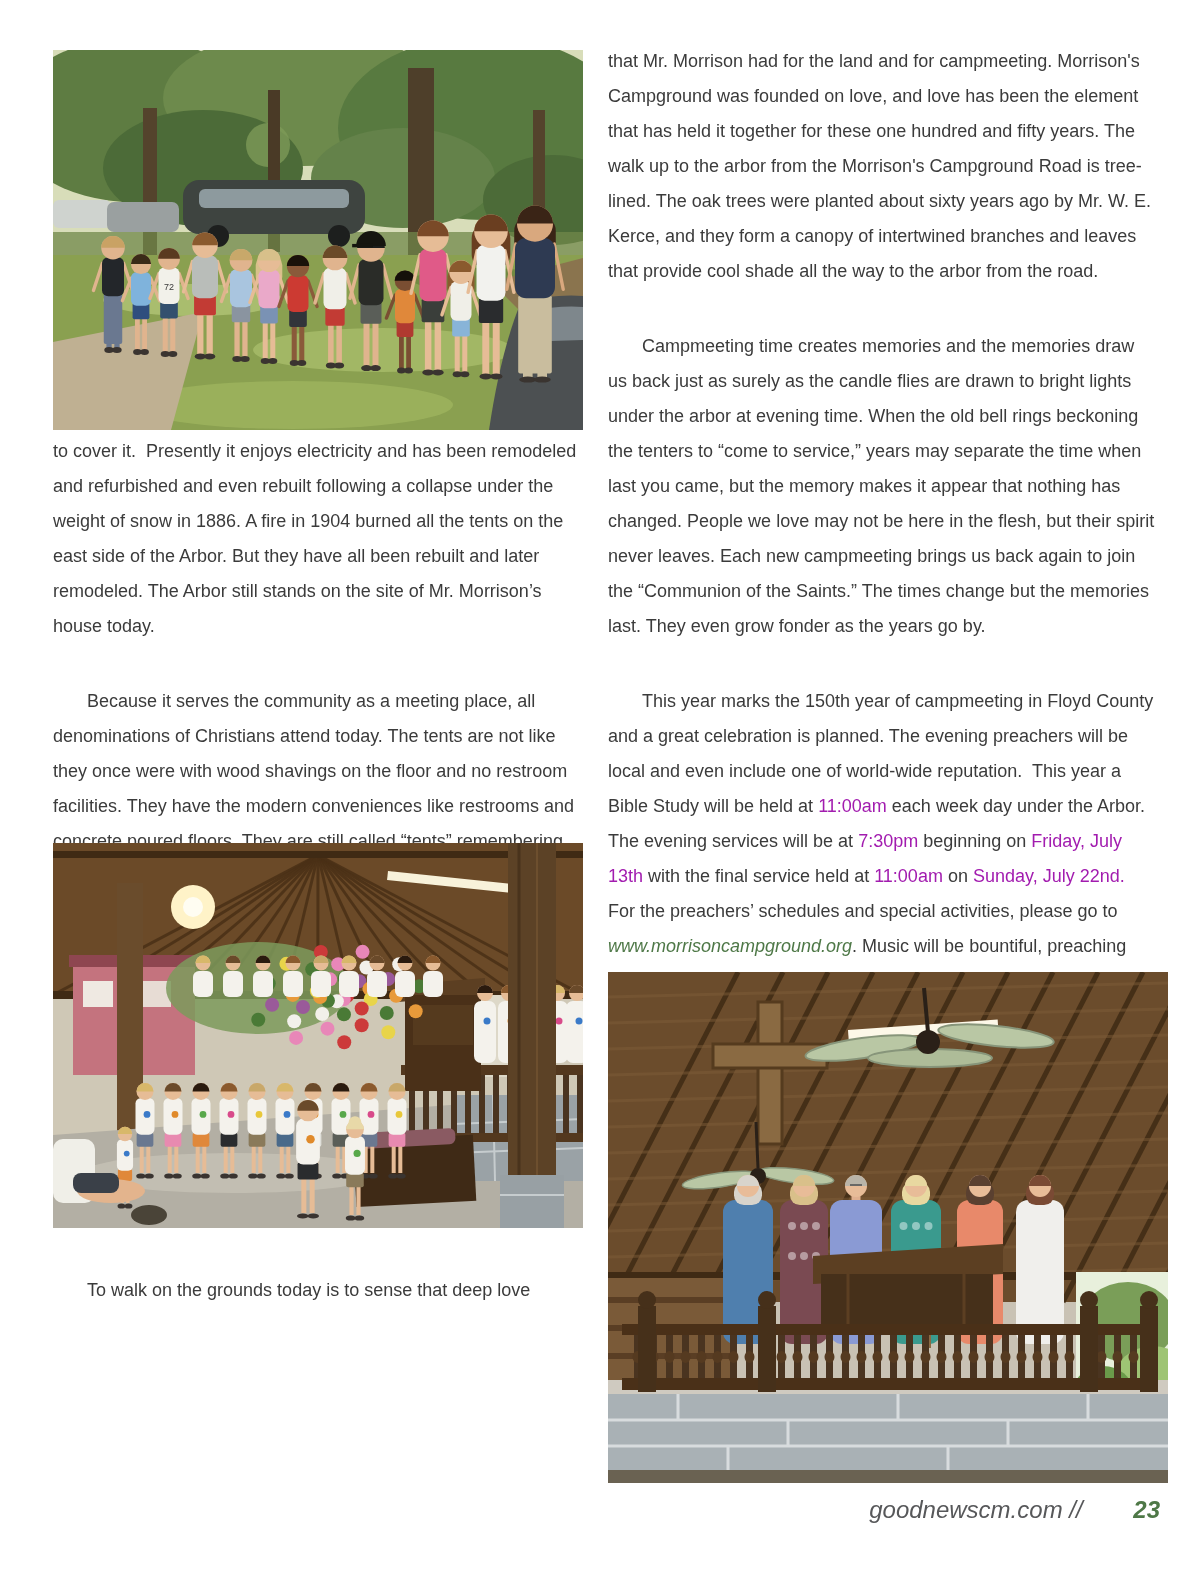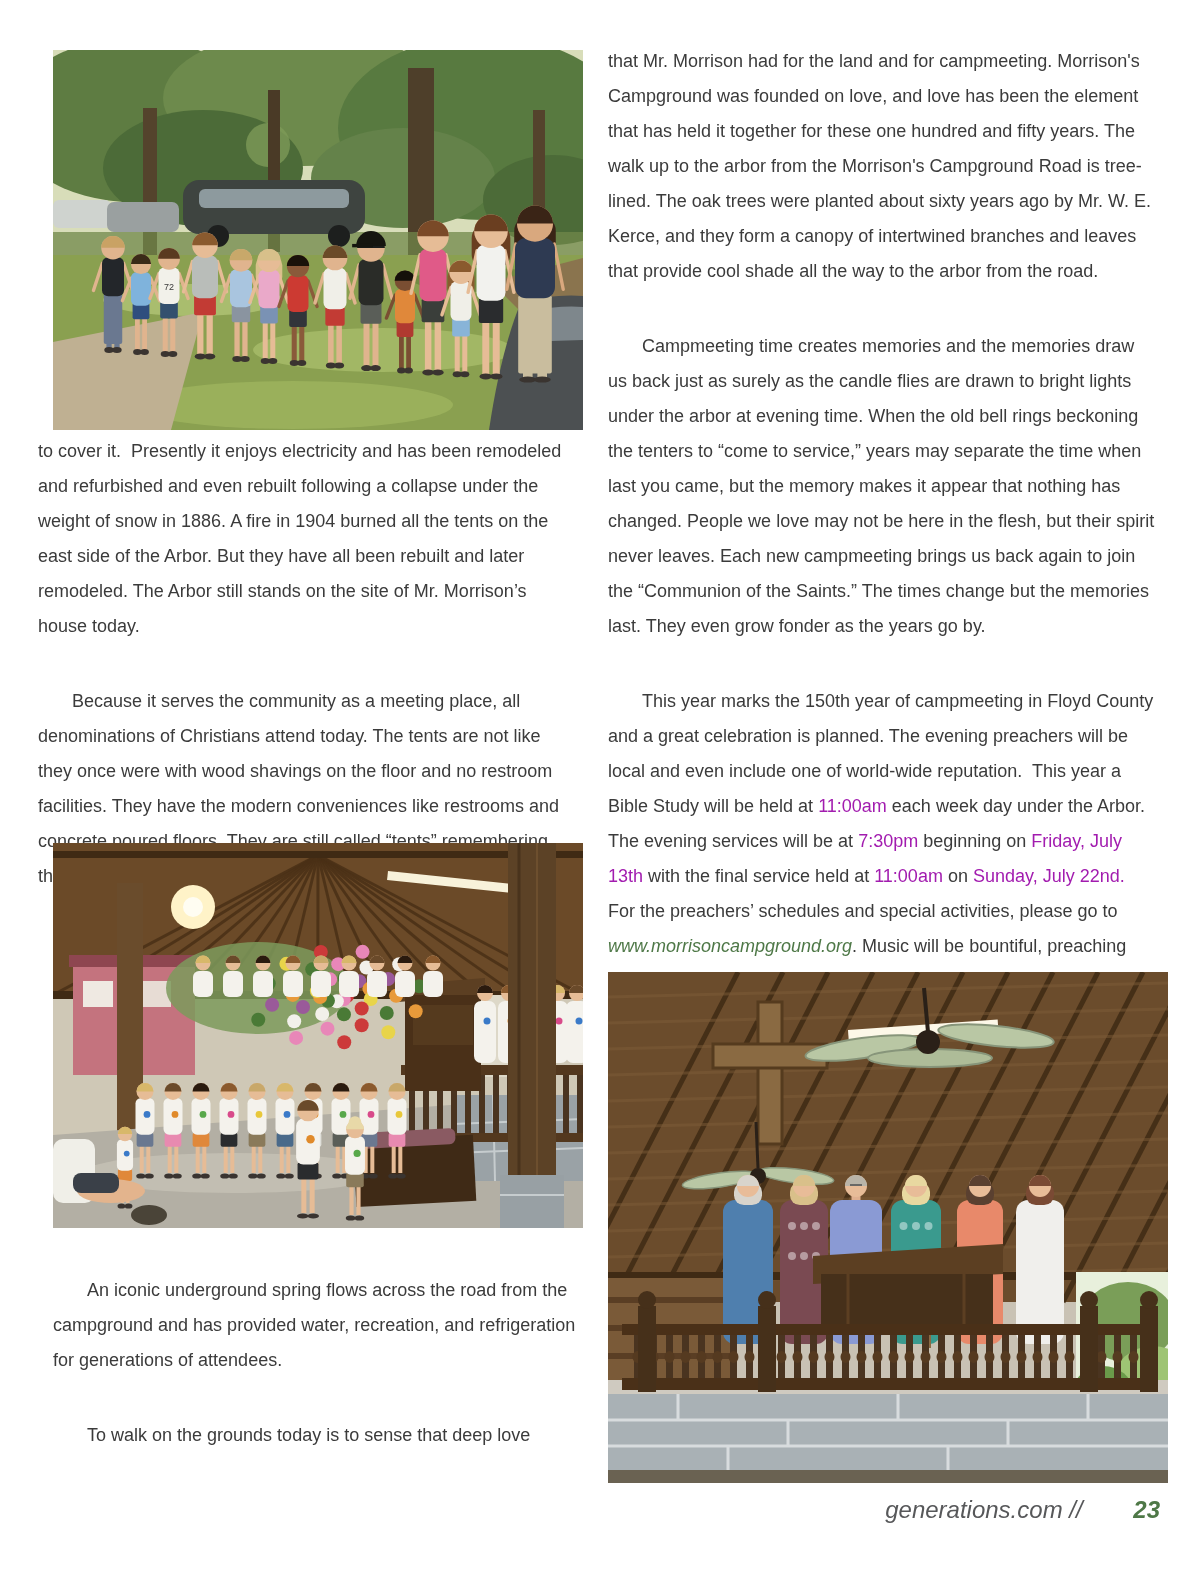--- a/index.html
+++ b/index.html
@@ -4,21 +4,21 @@
 <style>
   html,body{margin:0;padding:0;background:#ffffff;}
   .page{position:relative;width:1200px;height:1576px;background:#ffffff;overflow:hidden;
         font-family:"DejaVu Serif","Liberation Serif",serif;}
   .textcol{position:absolute;}
   .para{margin:0;font-size:18px;line-height:35px;color:#3b3b3b;white-space:pre-wrap;
         font-family:Liberation Sans, sans-serif;}
   .para.indent{text-indent:34px;margin-top:40px;}
   .green{color:#a21caf;}
   .green-italic{color:#4e7847;font-style:italic;}
-  #text-left-1{left:38px;top:434px;width:536px;}
+  #text-left-1{left:53px;top:434px;width:536px;}
   #text-left-2{left:53px;top:1233px;width:536px;}
   #text-right{left:608px;top:44px;width:548px;}
   .photo{position:absolute;display:block;}
   #photo1{left:53px;top:50px;}
   #photo2{left:53px;top:843px;}
   #photo3{left:608px;top:972px;}
   #footer{position:absolute;top:1496px;right:40px;white-space:pre;
           font-family:"Liberation Sans",sans-serif;font-style:italic;font-size:24px;color:#57585a;}
   #footer .pagenum{font-weight:bold;color:#4e7847;margin-left:44px;}
 </style>
@@ -595,21 +595,20 @@
     </g>
     <g>
       <rect x="0" y="296" width="42" height="64" rx="10" fill="#f0efe8"></rect>
       <ellipse cx="58" cy="348" rx="34" ry="12" fill="#e3b48d"></ellipse>
       <ellipse cx="96" cy="372" rx="18" ry="10" fill="#4a4438"></ellipse>
       <rect x="20" y="330" width="46" height="20" rx="8" fill="#3a4048"></rect>
     </g>
   </svg>
 
   <div id="text-left-2" class="textcol">
-      <p class="para indent"><span>An iconic underground spring flows across the road from the campground and has provided water, recreation, and refrigeration for generations of attendees.</span></p>
       <p class="para indent"><span>To walk on the grounds today is to sense that deep love</span></p>
     </div>
 
   <div id="text-right" class="textcol">
       <p class="para"><span>that Mr. Morrison had for the land and for campmeeting. Morrison's Campground was founded on love, and love has been the element that has held it together for these one hundred and fifty years. The walk up to the arbor from the Morrison's Campground Road is tree-lined. The oak trees were planted about sixty years ago by Mr. W. E. Kerce, and they form a canopy of intertwined branches and leaves that provide cool shade all the way to the arbor from the road.</span></p>
       <p class="para indent"><span>Campmeeting time creates memories and the memories draw us back just as surely as the candle flies are drawn to bright lights under the arbor at evening time. When the old bell rings beckoning the tenters to “come to service,” years may separate the time when last you came, but the memory makes it appear that nothing has changed. People we love may not be here in the flesh, but their spirit never leaves. Each new campmeeting brings us back again to join the “Communion of the Saints.” The times change but the memories last. They even grow fonder as the years go by.</span></p>
       <p class="para indent"><span>This year marks the 150th year of campmeeting in Floyd County and a great celebration is planned. The evening preachers will be local and even include one of world-wide reputation.  This year a Bible Study will be held at </span><span class="green">11:00am</span><span> each week day under the Arbor. The evening services will be at </span><span class="green">7:30pm</span><span> beginning on </span><span class="green">Friday, July 13th</span><span> with the final service held at </span><span class="green">11:00am</span><span> on </span><span class="green">Sunday, July 22nd.</span><span> For the preachers’ schedules and special activities, please go to </span><span class="green-italic">www.morrisoncampground.org</span><span>. Music will be bountiful, preaching will be Gospel, and love will overflow as we invite you to experience Campmeeting. Come and join us!</span></p>
     </div>
 
   <svg id="photo3" class="photo" width="560" height="511" viewBox="0 0 560 511" role="img" aria-label="Six adults standing behind the wooden pulpit and spindle railing under the arbor roof with a wooden cross and ceiling fans">
@@ -825,15 +824,15 @@
       <line x1="180" y1="448" x2="180" y2="474" stroke="#d8dcde" stroke-width="3"></line>
       <line x1="290" y1="422" x2="290" y2="448" stroke="#d8dcde" stroke-width="3"></line>
       <line x1="400" y1="448" x2="400" y2="474" stroke="#d8dcde" stroke-width="3"></line>
       <line x1="480" y1="422" x2="480" y2="448" stroke="#d8dcde" stroke-width="3"></line>
       <line x1="120" y1="474" x2="120" y2="500" stroke="#d8dcde" stroke-width="3"></line>
       <line x1="340" y1="474" x2="340" y2="500" stroke="#d8dcde" stroke-width="3"></line>
     </g>
     <rect x="0" y="498" width="560" height="13" fill="#6a6252"></rect>
   </svg>
 
-  <div id="footer"><span class="site">generations.com</span><span class="sep"> // </span><span class="pagenum">23</span></div>
+  <div id="footer"><span class="site">goodnewscm.com</span><span class="sep"> // </span><span class="pagenum">23</span></div>
 
 </div>
 
 </body></html>

